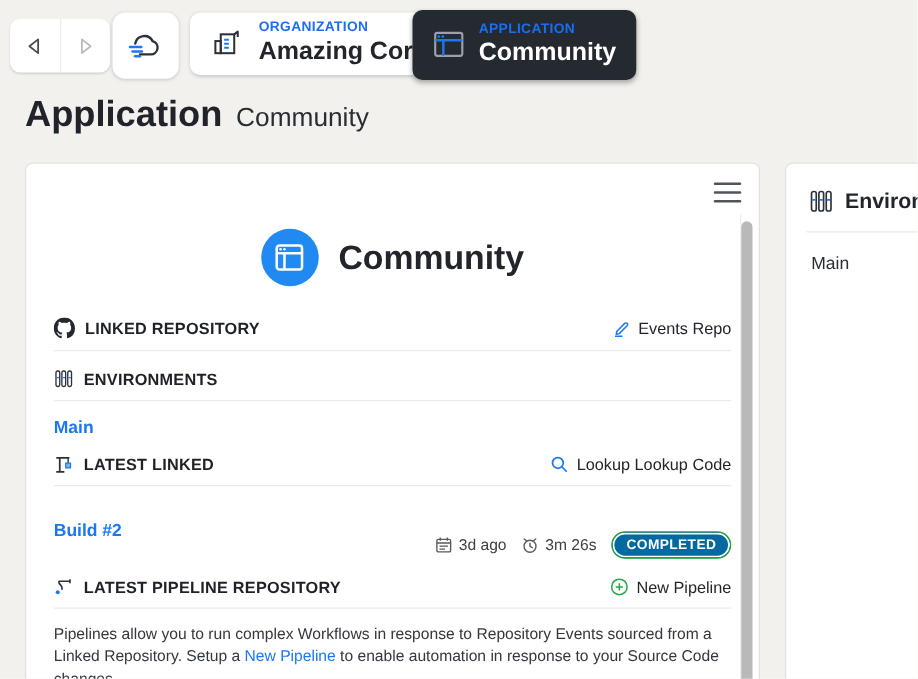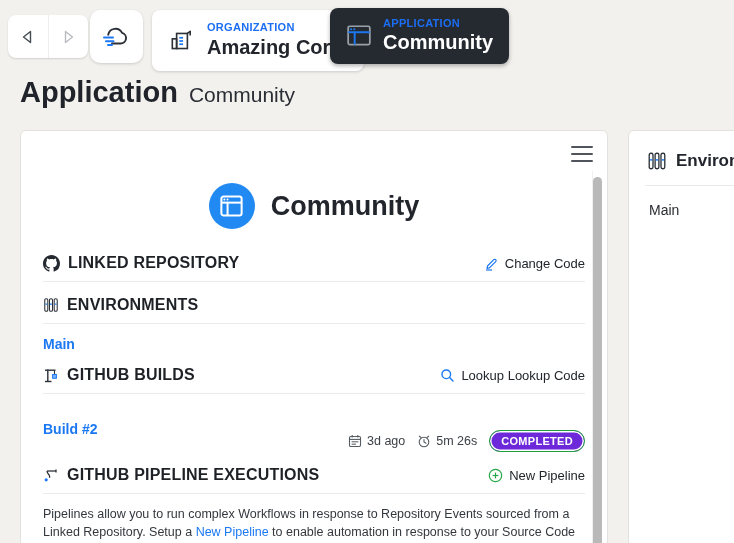--- a/index.html
+++ b/index.html
@@ -13,21 +13,21 @@
 
   
   .nav-group{ position:absolute; left:8px; top:15px; width:80px; height:43px;
     background:#fff; border-radius:8px; box-shadow:0 1px 2px rgba(0,0,0,.14); display:flex; overflow:hidden;}
   .nav-btn{ flex:1; display:flex; align-items:center; justify-content:center; cursor:pointer;}
   .nav-btn + .nav-btn{ border-left:1px solid #ededed; }
 
   .logo-btn{ position:absolute; left:90px; top:10px; width:53px; height:53px; background:#fff;
     border-radius:10px; box-shadow:0 1px 3px rgba(0,0,0,.16); display:flex; align-items:center; justify-content:center; cursor:pointer;}
 
-  .ctx-btn{ position:absolute; top:10px; height:61px; border-radius:8px; display:flex; align-items:center;
+  .ctx-btn{ position:absolute; top:10px; height:50px; border-radius:8px; display:flex; align-items:center;
     gap:11px; padding:0 16px; cursor:pointer; box-shadow:0 1px 3px rgba(0,0,0,.16);}
   .org-btn{ left:152px; background:#fff; }
   .app-btn{ left:330px; top:8px; height:56px; background:#252a31; box-shadow:0 2px 4px rgba(0,0,0,.3);}
   .ctx-texts{ display:flex; flex-direction:column; line-height:1.25; }
   .ctx-label{ font-size:11px; font-weight:700; color:#1b6ef3; letter-spacing:.3px; }
   .ctx-name{ font-size:20px; font-weight:700; color:#22262c; }
   .app-btn .ctx-name{ color:#ffffff; }
 
   
   .page-header{ position:absolute; left:20px; top:76px; display:flex; align-items:baseline; gap:11px; }
@@ -43,31 +43,31 @@
   .hamburger span{ display:block; height:2.4px; background:#50555b; border-radius:1px; margin-bottom:4.4px; }
   .hamburger span:last-child{ margin-bottom:0; }
 
   .title-row{ display:flex; align-items:center; justify-content:center; gap:16px; padding-top:52px; }
   .avatar{ width:46px; height:46px; border-radius:50%; background:#2089f2; display:flex; align-items:center; justify-content:center; }
   .card-title{ font-size:27px; font-weight:700; color:#22262c; }
 
   .section{ margin-top:14px; }
   .section.first{ margin-top:25px; }
   .sec-head{ display:flex; align-items:center; justify-content:space-between; padding-bottom:9px; border-bottom:1px solid #ecebe8; }
-  .sec-title{ display:flex; align-items:center; gap:8px; font-size:16px; font-weight:700; color:#1e2227; letter-spacing:.2px; }
+  .sec-title{ display:flex; align-items:center; gap:8px; font-size:13px; font-weight:700; color:#1e2227; letter-spacing:.2px; }
   .sec-action{ display:flex; align-items:center; gap:6px; font-size:13px; color:#22262c; cursor:pointer; }
   .sec-body{ padding-top:12px; display:flex; align-items:center; justify-content:space-between; }
 
   .link{ color:#1b78f2; font-size:14px; font-weight:700; cursor:pointer; text-decoration:none; display:inline-flex; align-items:center; gap:6px;}
   .meta{ display:flex; align-items:center; gap:12px;margin-top:24px; }
   .meta-item{ display:flex; align-items:center; gap:5px; font-size:12.5px; color:#3c4147; }
 
   .badge-dark{ background:#2a2e34; color:#fff; font-size:10px; font-weight:700; letter-spacing:.4px;
     padding:4px 10px; border-radius:12px; box-shadow:inset 0 0 0 1.5px #fff; border:1px solid #2a2e34;}
-  .badge-green{ background:#6d28d9; color:#fff; font-size:11px; font-weight:700; letter-spacing:.3px;
+  .badge-green{ background:#0369a1; color:#fff; font-size:11px; font-weight:700; letter-spacing:.3px;
     padding:4px 11px; border-radius:13px; box-shadow:inset 0 0 0 1.5px #fff; border:1.5px solid #1f9e3e;}
 
   .pipe-desc{ margin-top:11px; font-size:12.5px; line-height:1.45; color:#33383e; }
   .pipe-desc .inline-link{ color:#1b78f2; cursor:pointer; }
 
   
   .scroll-track{ position:absolute; top:40px; right:3px; bottom:0; width:12px; border-left:1px solid #f0efed; }
   .scroll-thumb{ position:absolute; top:6px; right:2px; width:9px; height:600px; background:#b9b9b9; border-radius:6px; cursor:pointer; }
 
   
@@ -163,21 +163,21 @@
         <svg width="17" height="17" viewBox="0 0 16 16">
           <path fill="#24292f" d="M8 0C3.58 0 0 3.58 0 8c0 3.54 2.29 6.53 5.47 7.59.4.07.55-.17.55-.38 0-.19-.01-.82-.01-1.49-2.01.37-2.53-.49-2.69-.94-.09-.23-.48-.94-.82-1.13-.28-.15-.68-.52-.01-.53.63-.01 1.08.58 1.23.82.72 1.21 1.87.87 2.33.66.07-.52.28-.87.51-1.07-1.78-.2-3.64-.89-3.64-3.95 0-.87.31-1.59.82-2.15-.08-.2-.36-1.02.08-2.12 0 0 .67-.21 2.2.82.64-.18 1.32-.27 2-.27.68 0 1.36.09 2 .27 1.53-1.04 2.2-.82 2.2-.82.44 1.1.16 1.92.08 2.12.51.56.82 1.27.82 2.15 0 3.07-1.87 3.75-3.65 3.95.29.25.54.73.54 1.48 0 1.07-.01 1.93-.01 2.2 0 .21.15.46.55.38A8.01 8.01 0 0 0 16 8c0-4.42-3.58-8-8-8z"></path>
         </svg>
         <span>LINKED REPOSITORY</span>
       </div>
       <div class="sec-action">
         <svg width="15" height="15" viewBox="0 0 15 15">
           <path d="M3.5,10 L9.8,3.7 a1.3,1.3 0 0 1 1.9,1.9 L5.4,11.9 3,12.4 z" fill="none" stroke="#1b78f2" stroke-width="1.2" stroke-linejoin="round"></path>
           <line x1="2" y1="14" x2="8" y2="14" stroke="#1b78f2" stroke-width="1.2"></line>
         </svg>
-        <span>Change Code</span>
+        <span>Events Repo</span>
       </div>
     </div>
   </div>
 
   <div class="section">
     <div class="sec-head">
       <div class="sec-title">
         <svg width="16" height="16" viewBox="0 0 18 18">
           <rect x="2" y="2" width="3.4" height="14" rx="1.5" fill="none" stroke="#2c3138" stroke-width="1.2"></rect>
           <rect x="7.3" y="2" width="3.4" height="14" rx="1.5" fill="none" stroke="#2c3138" stroke-width="1.2"></rect>
@@ -197,21 +197,21 @@
   <div class="section">
     <div class="sec-head">
       <div class="sec-title">
         <svg width="16" height="16" viewBox="0 0 16 16">
           <line x1="2" y1="14.5" x2="8.5" y2="14.5" stroke="#2c3138" stroke-width="1.4"></line>
           <line x1="4.8" y1="14.5" x2="4.8" y2="2.5" stroke="#2c3138" stroke-width="1.4"></line>
           <line x1="2" y1="3.2" x2="12.5" y2="3.2" stroke="#2c3138" stroke-width="1.4"></line>
           <line x1="11.5" y1="3.2" x2="11.5" y2="7.5" stroke="#2c3138" stroke-width="1.1"></line>
           <rect x="9.6" y="7.5" width="3.8" height="3.8" fill="#7db4f7" stroke="#1b78f2" stroke-width="1"></rect>
         </svg>
-        <span>GITHUB BUILDS</span>
+        <span>LATEST LINKED</span>
       </div>
       <div class="sec-action">
         <svg width="15" height="15" viewBox="0 0 15 15">
           <circle cx="6.3" cy="6.3" r="4.3" fill="none" stroke="#1b78f2" stroke-width="1.4"></circle>
           <line x1="9.6" y1="9.6" x2="13" y2="13" stroke="#1b78f2" stroke-width="1.4" stroke-linecap="round"></line>
         </svg>
         <span>Lookup Lookup Code</span>
       </div>
     </div>
     <div class="sec-body">
@@ -228,37 +228,37 @@
           </svg>
           <span>3d ago</span>
         </span>
         <span class="meta-item">
           <svg width="14" height="14" viewBox="0 0 14 14">
             <circle cx="7" cy="8" r="4.8" fill="none" stroke="#555b61" stroke-width="1.1"></circle>
             <path d="M7,5.6 V8 L9,9.2" fill="none" stroke="#555b61" stroke-width="1.1" stroke-linecap="round"></path>
             <line x1="2.4" y1="2.2" x2="4.2" y2="3.6" stroke="#555b61" stroke-width="1.1" stroke-linecap="round"></line>
             <line x1="11.6" y1="2.2" x2="9.8" y2="3.6" stroke="#555b61" stroke-width="1.1" stroke-linecap="round"></line>
           </svg>
-          <span>5m 26s</span>
+          <span>3m 26s</span>
         </span>
         <span class="badge-green">COMPLETED</span>
       </div>
     </div>
   </div>
 
   <div class="section">
     <div class="sec-head">
       <div class="sec-title">
         <svg width="16" height="16" viewBox="0 0 16 16">
           <line x1="4" y1="4" x2="13" y2="4" stroke="#2c3138" stroke-width="1.3"></line>
           <line x1="13" y1="2.4" x2="13" y2="5.6" stroke="#2c3138" stroke-width="1.3"></line>
           <path d="M4,4 c0,3.2 2.6,2.6 2.6,5.4 v1.4" fill="none" stroke="#2c3138" stroke-width="1.3"></path>
           <circle cx="3.2" cy="12.8" r="1.6" fill="#1b78f2"></circle>
         </svg>
-        <span>GITHUB PIPELINE EXECUTIONS</span>
+        <span>LATEST PIPELINE REPOSITORY</span>
       </div>
       <div class="sec-action">
         <svg width="15" height="15" viewBox="0 0 15 15">
           <circle cx="7.5" cy="7.5" r="6.2" fill="none" stroke="#27a745" stroke-width="1.2"></circle>
           <line x1="7.5" y1="4.6" x2="7.5" y2="10.4" stroke="#27a745" stroke-width="1.2"></line>
           <line x1="4.6" y1="7.5" x2="10.4" y2="7.5" stroke="#27a745" stroke-width="1.2"></line>
         </svg>
         <span>New Pipeline</span>
       </div>
     </div>

